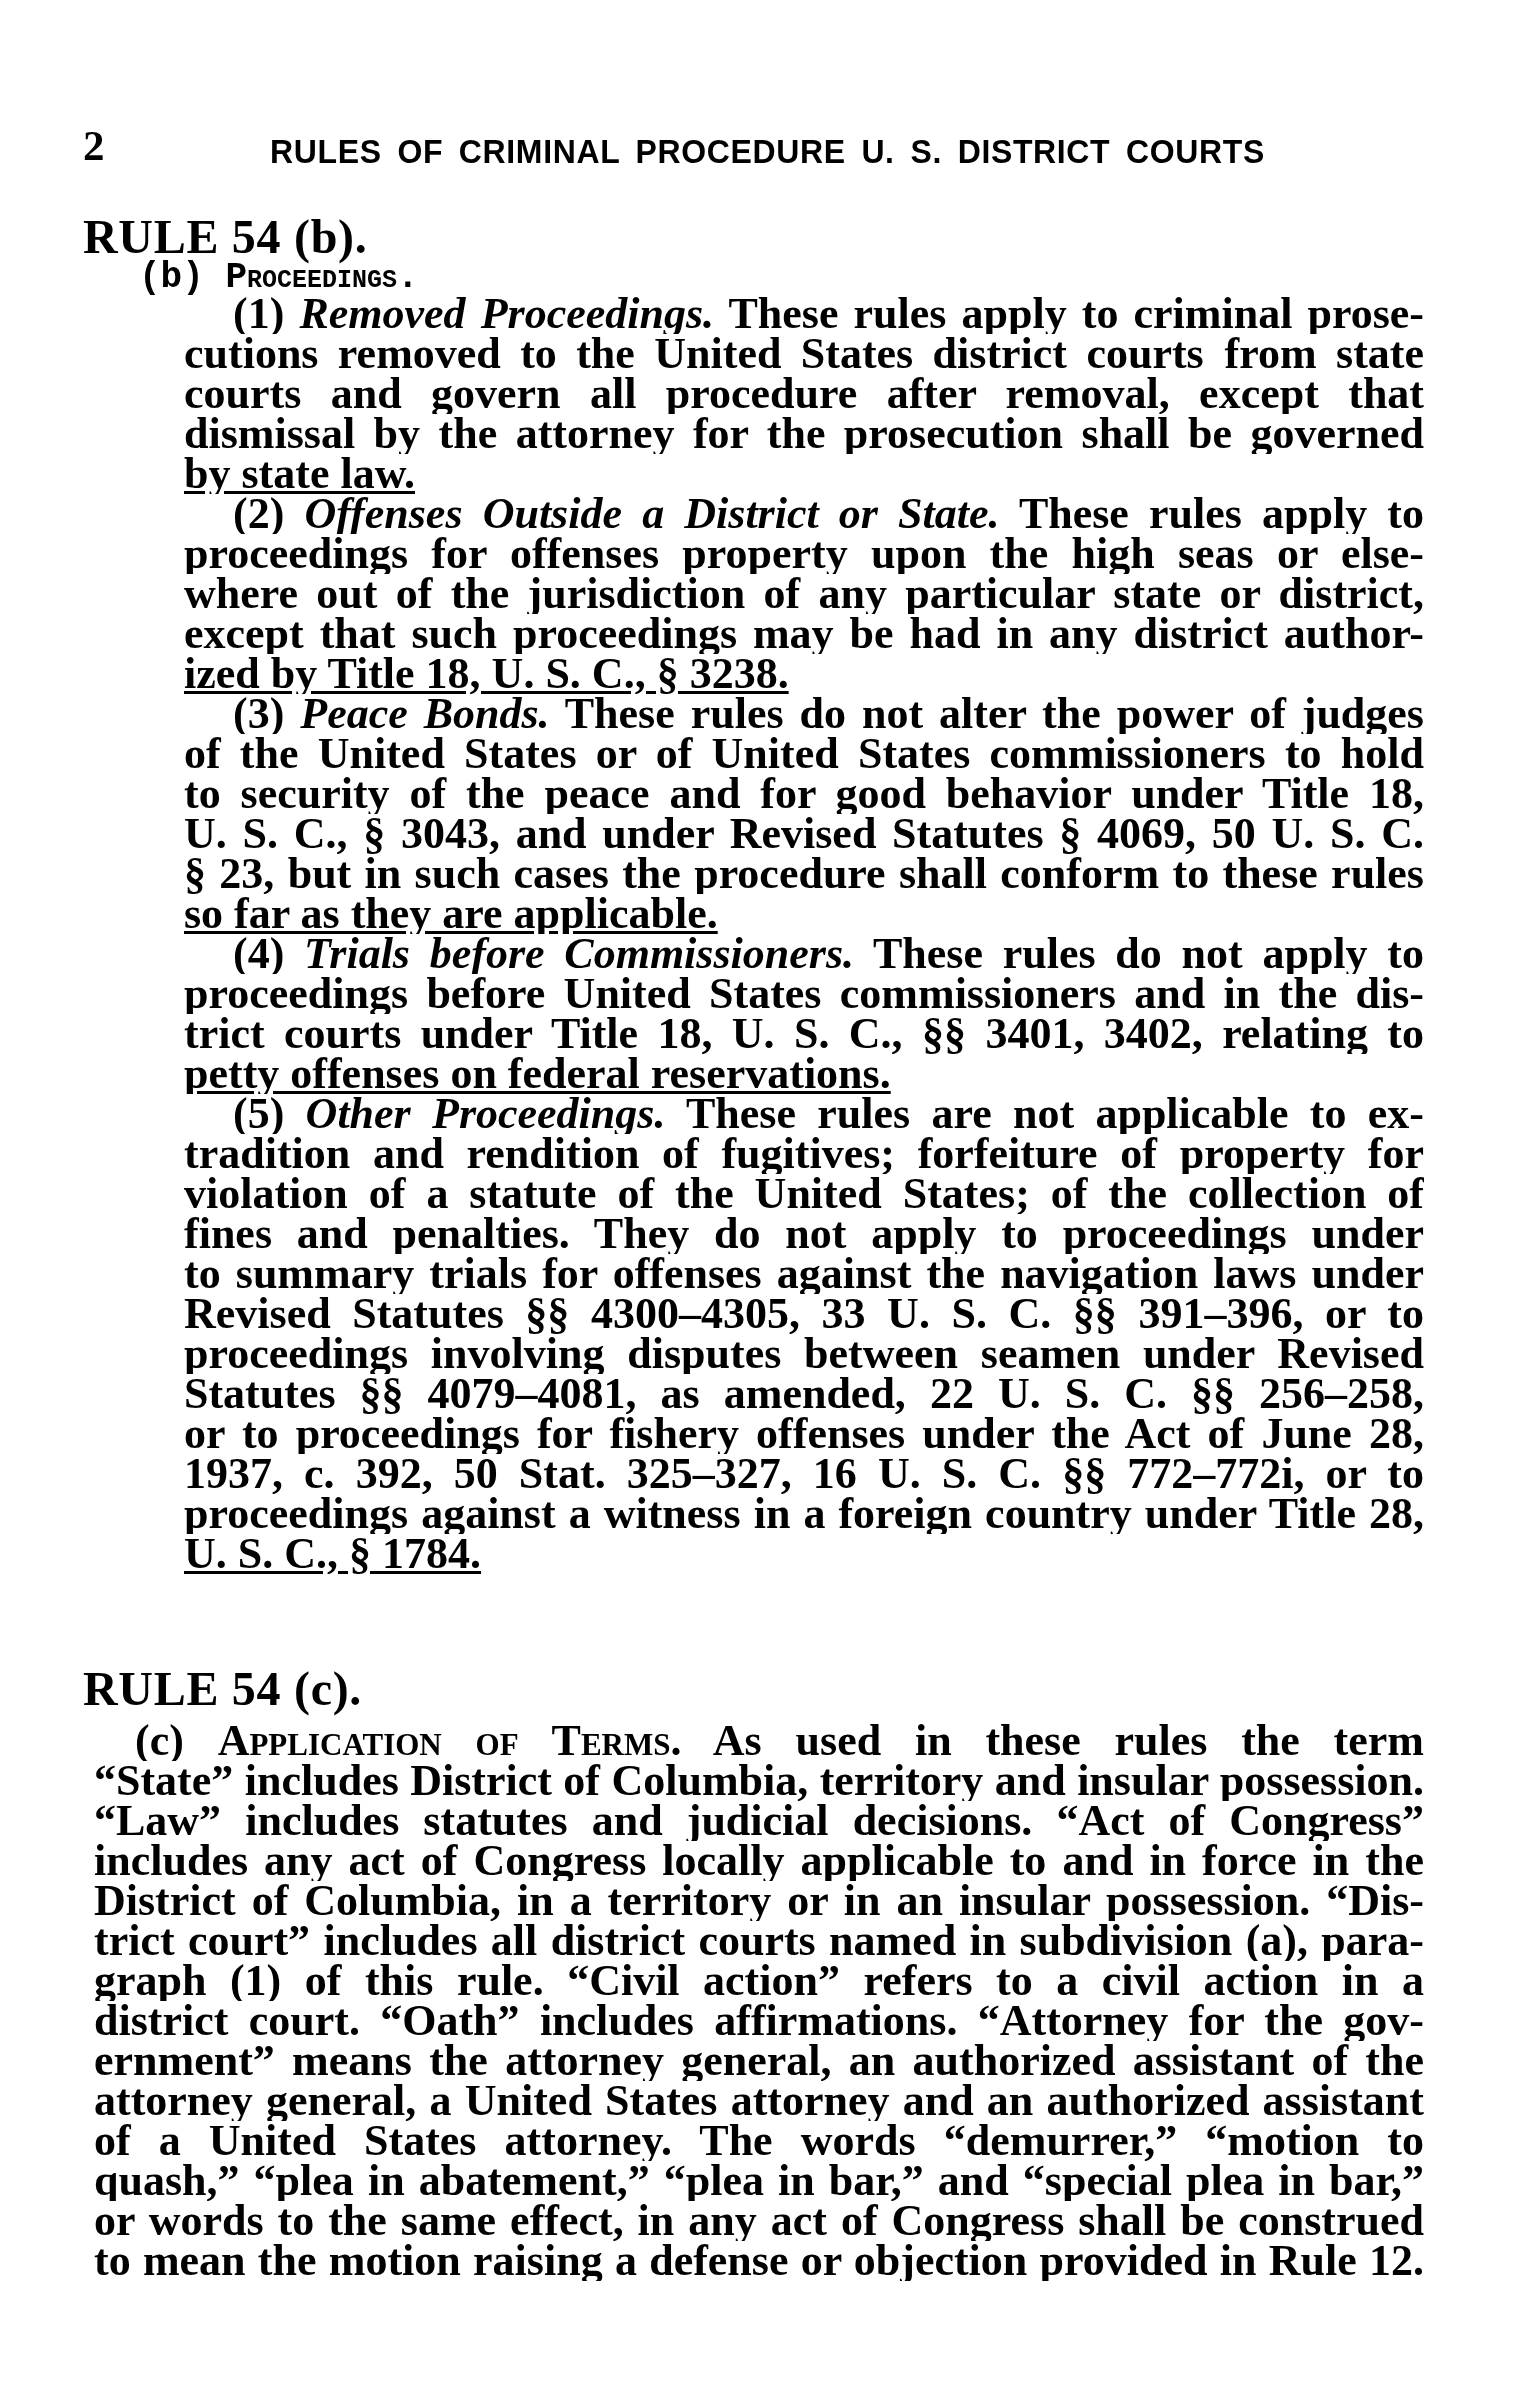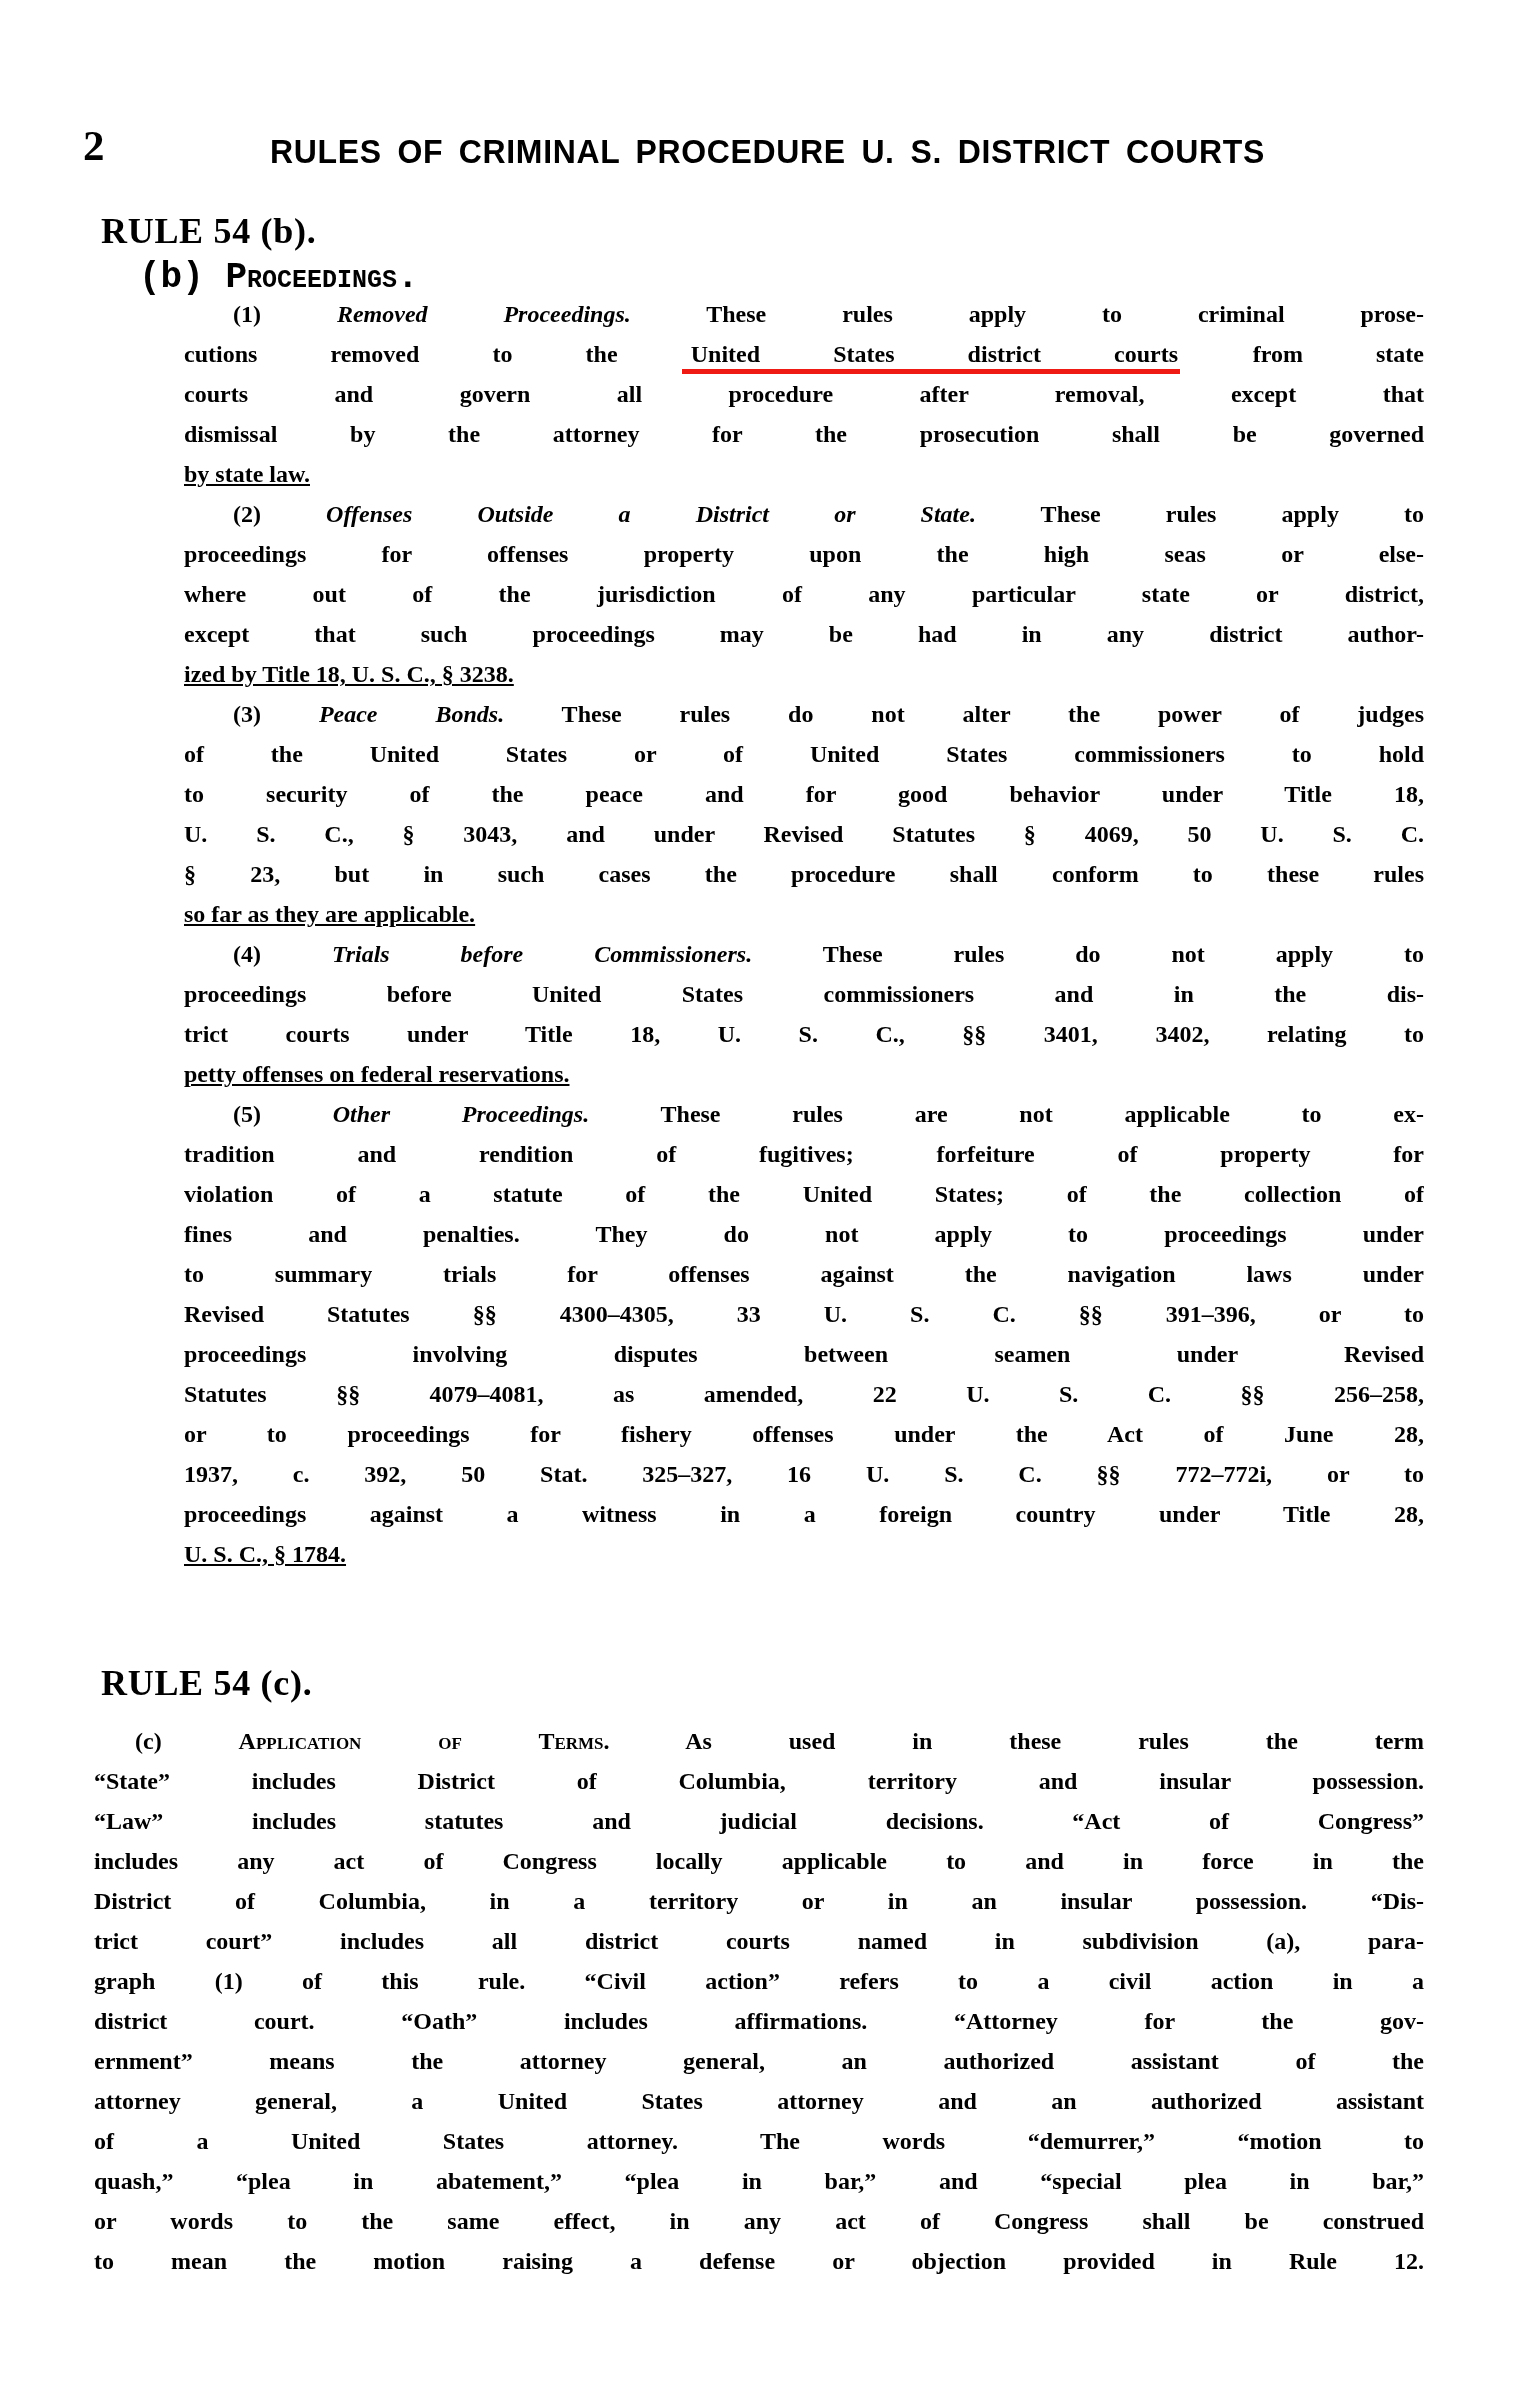--- a/index.html
+++ b/index.html
@@ -17,30 +17,30 @@
   }
   .running-title{
     position:absolute; left:0; top:134px; width:100%;
     text-align:center;
     font-family:"Liberation Sans", sans-serif; font-weight:bold;
     font-size:34px; line-height:1; letter-spacing:0.7px; word-spacing:6.6px;
     transform:scaleX(0.94);
   }
   .rule-heading{
     position:absolute; left:83px;
-    font-size:36px; line-height:1; letter-spacing:0.7px;margin-left:18px;
+    font-size:48px; line-height:1; letter-spacing:0.7px;
   }
   #rule-b-heading{ top:213px; }
   #rule-c-heading{ top:1665px; }
   .sub-heading{
     position:absolute; left:139px; top:260px;
     font-size:36px; line-height:1;font-family:Liberation Mono, monospace;
   }
   .body-block{
-    position:absolute; font-size:24px; line-height:40px;
+    position:absolute; font-size:44px; line-height:40px;
   }
   #b-body{ left:184px; top:294px;  width:1240px; --ind:49px; }
   #c-body{ left:94px; top:1721px; width:1330px; --ind:41px; }
   .tl{
     text-align:justify; text-align-last:justify;
     height:40px; overflow:hidden;
   }
   .tl.el{ text-align-last:left;text-decoration:underline; }
   .tl.fl{ text-indent:var(--ind,44px); }
   .i{ font-style:italic; }

